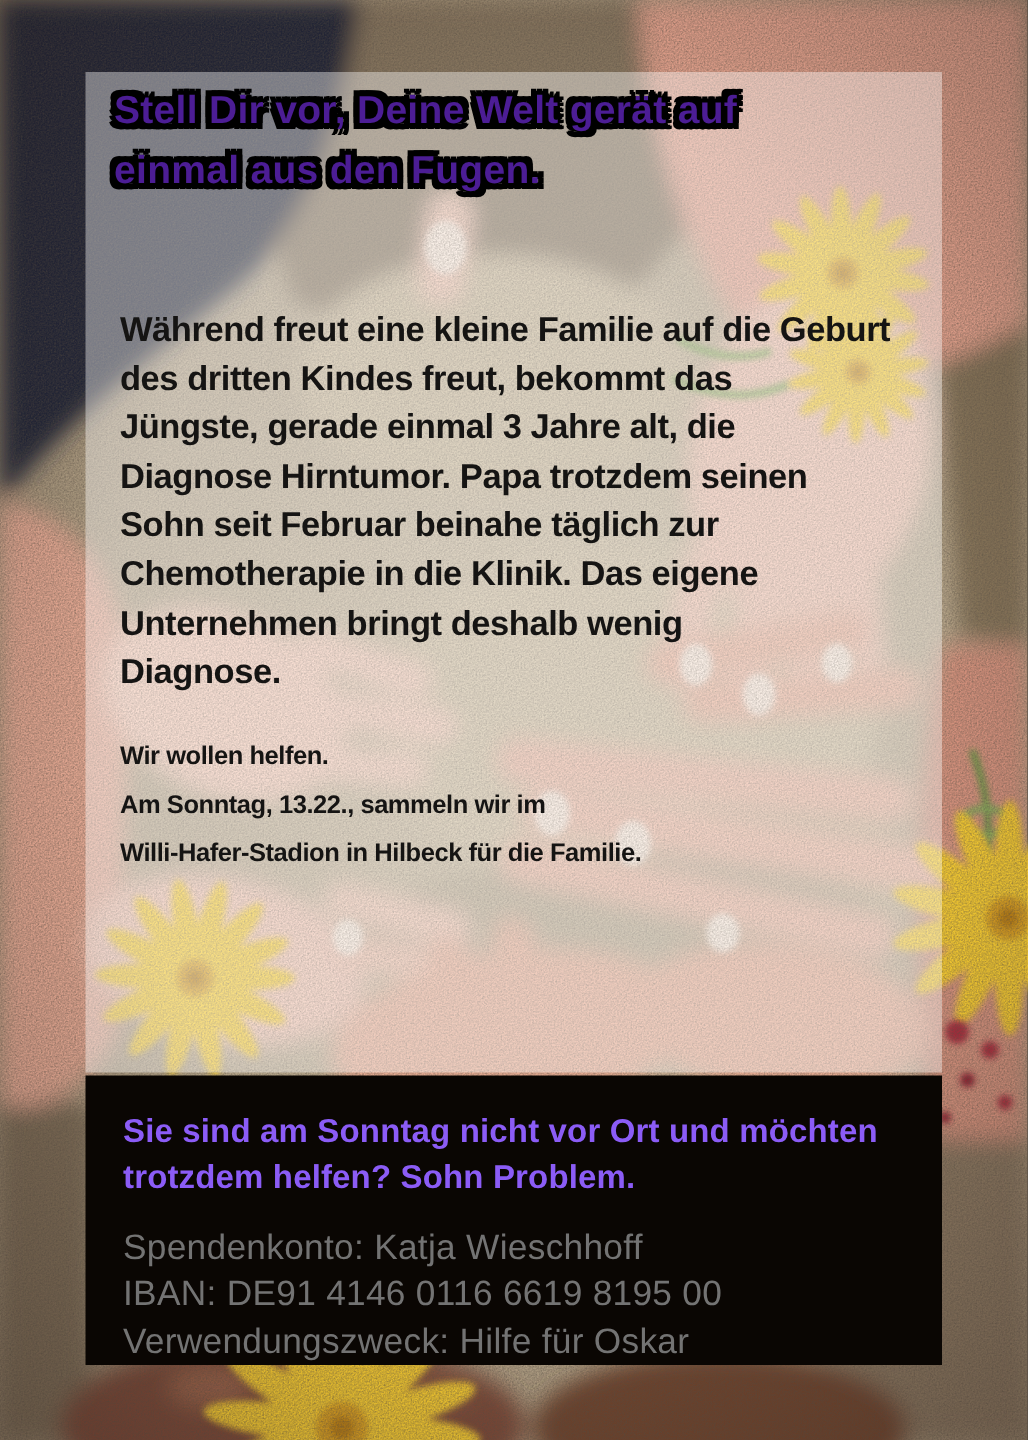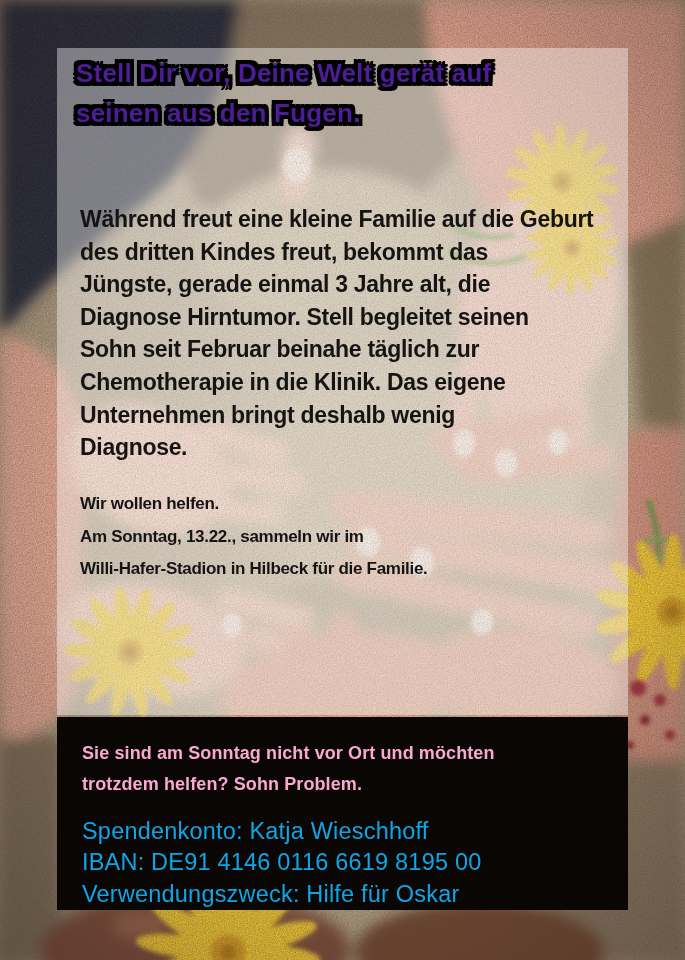--- a/index.html
+++ b/index.html
@@ -38,26 +38,26 @@
     position:absolute;left:80px;top:488px;z-index:3;
     font-weight:700;font-size:17px;line-height:32.6px;color:#151413;
     letter-spacing:-0.3px;white-space:nowrap;
   }
   .donation-box{
     position:absolute;left:57px;top:717px;width:571px;height:193px;z-index:3;
     background:#0a0603;
   }
   .donation-question{
     position:absolute;left:25px;top:21px;
-    font-weight:700;font-size:18px;line-height:31px;color:#f9a8d4;
+    font-weight:700;font-size:22px;line-height:31px;color:#8b5cf6;
     letter-spacing:0.1px;white-space:nowrap;
   }
   .donation-details{
     position:absolute;left:25px;top:99px;
-    font-weight:400;font-size:23.5px;line-height:31.3px;color:#0ea5e9;
+    font-weight:400;font-size:23.5px;line-height:31.3px;color:#737373;
     letter-spacing:0.2px;white-space:nowrap;
   }
 </style>
 </head>
 <body>
 
 <div class="poster">
 
   <svg class="photo" width="685" height="960" viewBox="0 0 685 960" aria-hidden="true">
     <defs>
@@ -203,28 +203,28 @@
     </g>
 
     <rect width="685" height="960" filter="url(#grainF)" opacity="0.5"></rect>
   </svg>
 
   <div class="vignette"></div>
   <div class="overlay"></div>
 
   <div class="title">
     <div>Stell Dir vor, Deine Welt gerät auf</div>
-    <div>seinen aus den Fugen.</div>
+    <div>einmal aus den Fugen.</div>
   </div>
 
   <div class="story">
     <div>Während freut eine kleine Familie auf die Geburt</div>
     <div>des dritten Kindes freut, bekommt das</div>
     <div>Jüngste, gerade einmal 3 Jahre alt, die</div>
-    <div>Diagnose Hirntumor. Stell begleitet seinen</div>
+    <div>Diagnose Hirntumor. Papa trotzdem seinen</div>
     <div>Sohn seit Februar beinahe täglich zur</div>
     <div>Chemotherapie in die Klinik. Das eigene</div>
     <div>Unternehmen bringt deshalb wenig</div>
     <div>Diagnose.</div>
   </div>
 
   <div class="appeal">
     <div>Wir wollen helfen.</div>
     <div>Am Sonntag, 13.22., sammeln wir im</div>
     <div>Willi-Hafer-Stadion in Hilbeck für die Familie.</div>

